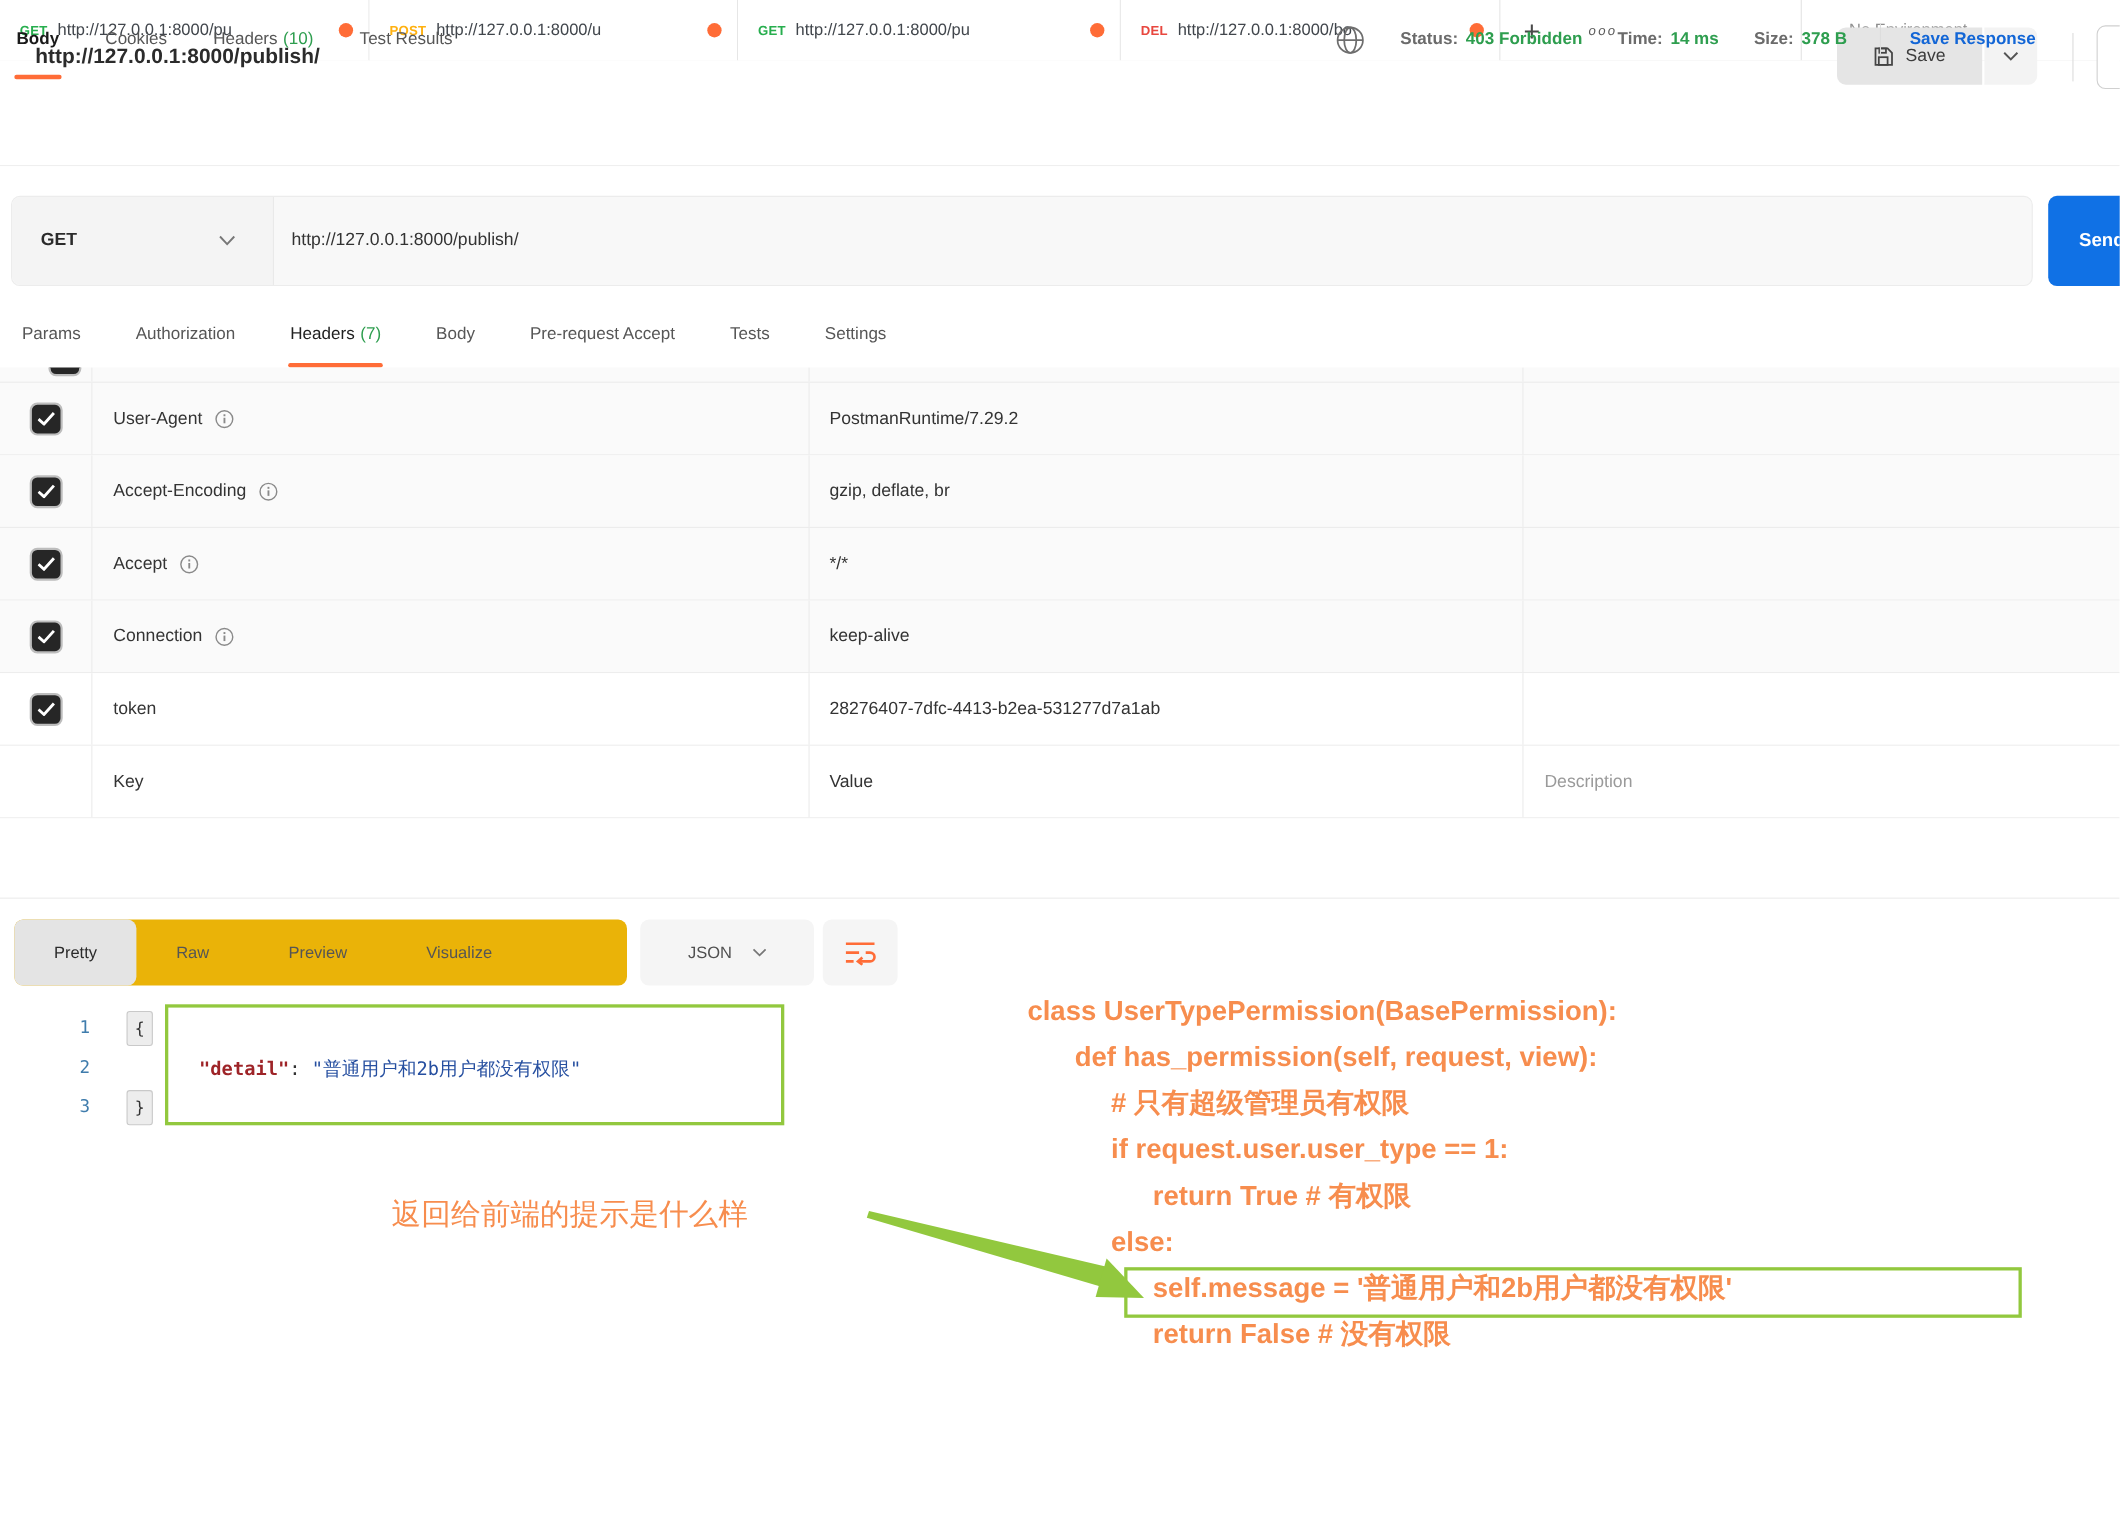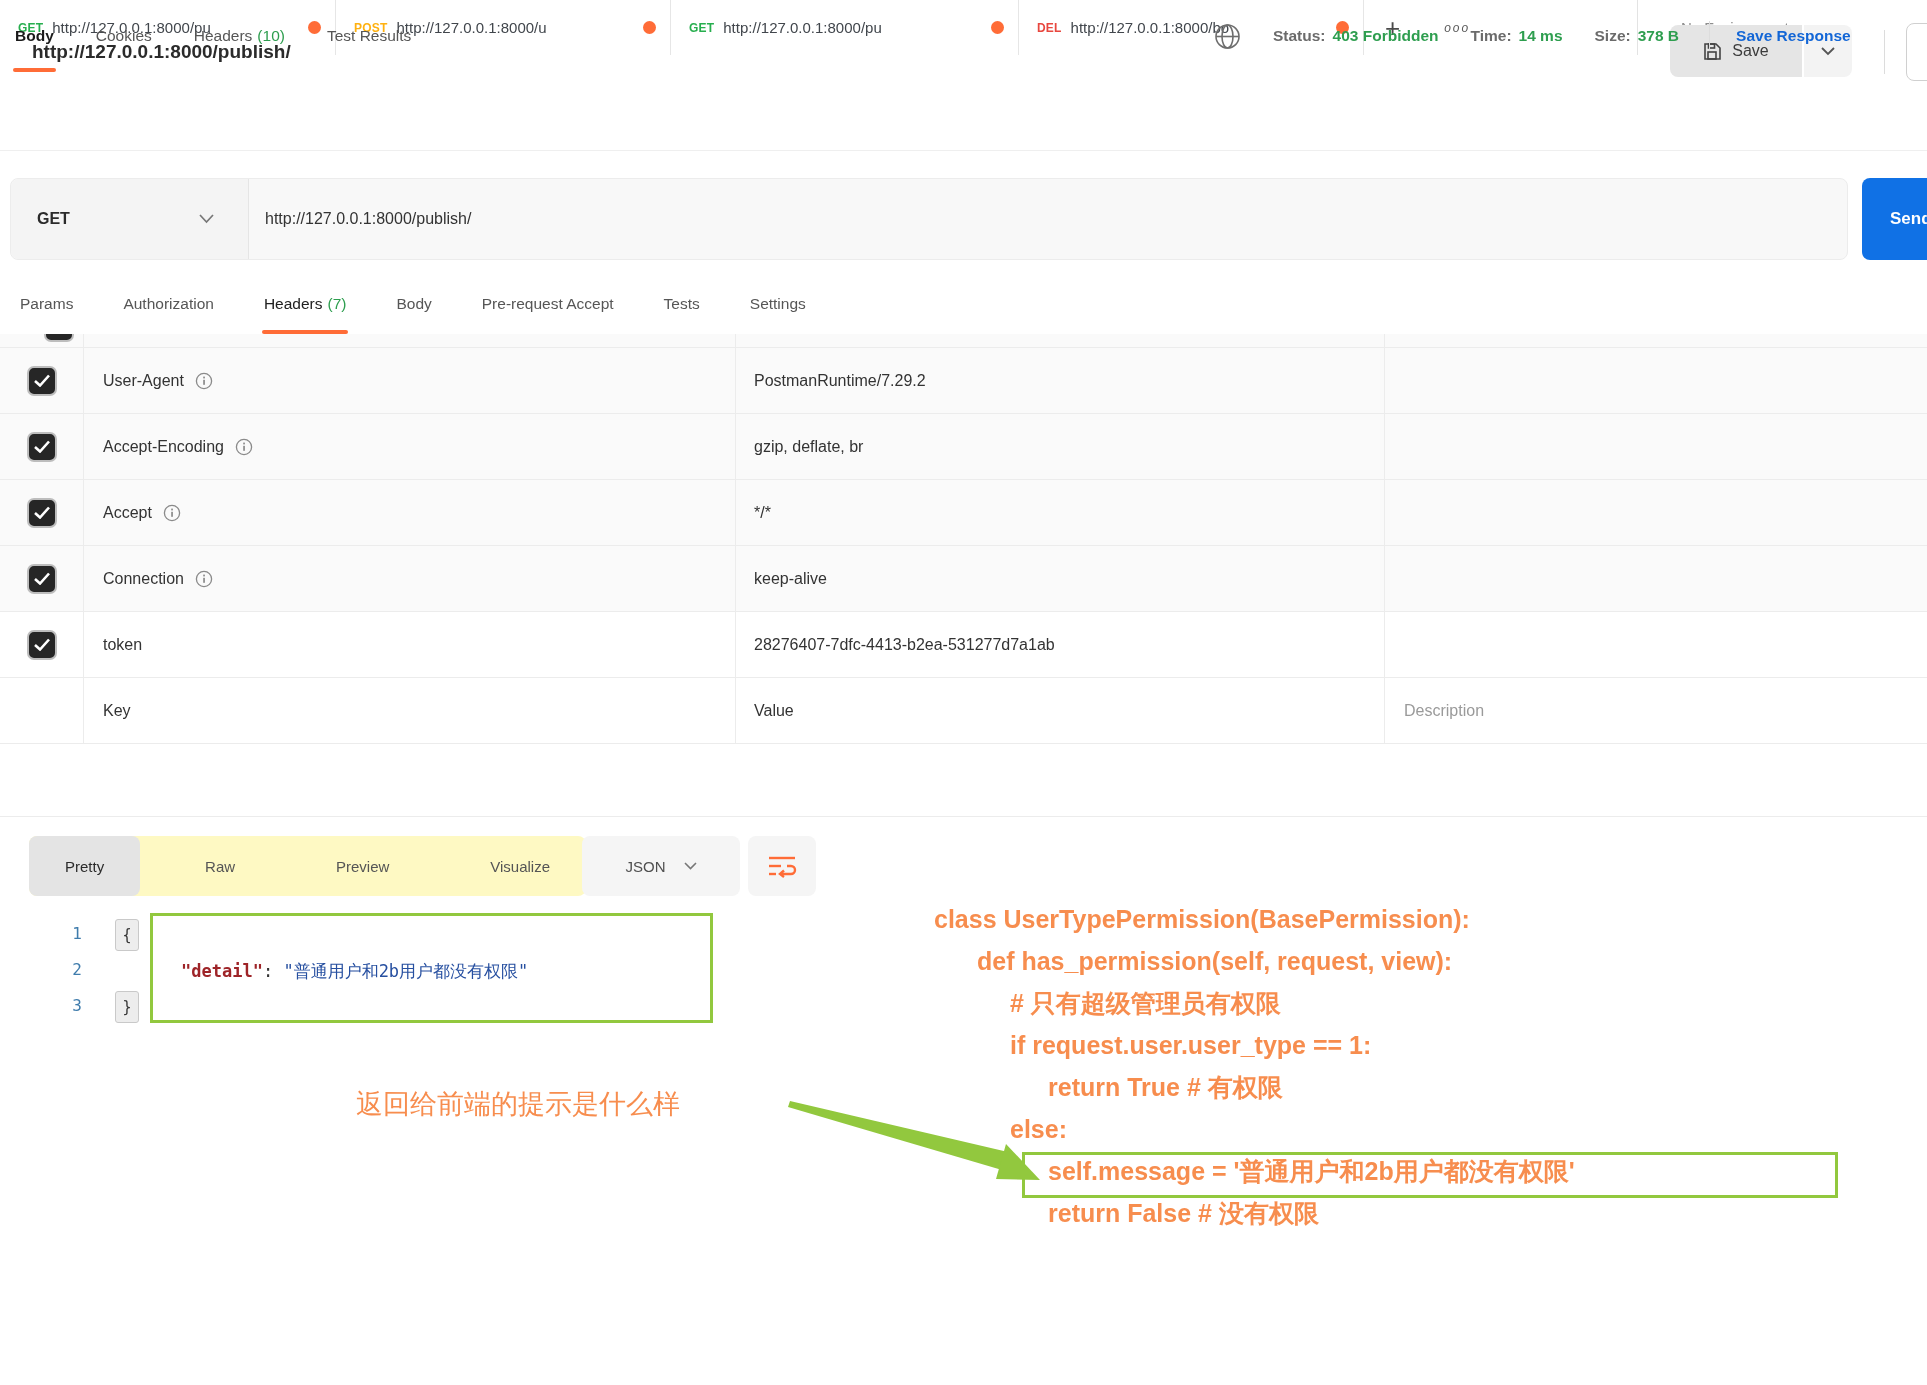--- a/index.html
+++ b/index.html
@@ -70,21 +70,21 @@
   .resp-tab .count{margin-left:5px;color:var(--status-green);}
   .resp-tab.active{color:#1a1a1a;font-weight:bold;}
   .resp-tab.active:after{content:"";position:absolute;left:-2px;right:-2px;bottom:0;height:4px;background:var(--accent-orange);border-radius:2px;}
   .resp-meta{left:1214px;top:0;height:72px;display:flex;align-items:center;font-size:15.5px;color:#6b6b6b;}
   .meta-item{margin-left:32px;white-space:nowrap;font-weight:bold;}
   .meta-item .val{color:var(--status-green);margin-left:7px;}
   .meta-divider{width:1px;height:30px;background:#ddd;margin-left:30px;}
   .save-resp{margin-left:26px;color:var(--link-blue);font-weight:bold;white-space:nowrap;}
 
   
-  .seg{left:29px;top:836px;width:557px;height:60px;background:#fef9c3;border-radius:8px;display:flex;align-items:stretch;justify-content:space-between;}
+  .seg{left:13px;top:836px;width:557px;height:60px;background:#eab308;border-radius:8px;display:flex;align-items:stretch;}
   .seg-item{display:flex;align-items:center;padding:0 36px;font-size:15px;color:#555;}
   .seg-item.active{background:#e4e4e4;border-radius:8px;color:#2b2b2b;}
   .json-btn{left:582px;top:836px;width:158px;height:60px;background:#f5f5f5;border-radius:8px;display:flex;align-items:center;justify-content:center;gap:18px;font-size:15px;color:#4f4f4f;}
   .wrap-btn{left:748px;top:836px;width:68px;height:60px;background:#f5f5f5;border-radius:8px;display:flex;align-items:center;justify-content:center;}
 
   
   .mono{font-family:"DejaVu Sans Mono","Liberation Mono",monospace;}
   .lnum{width:30px;text-align:right;font-size:16px;color:var(--line-number-blue);}
   .fold-box{left:115px;width:24px;height:32px;background:#ededed;border:1px solid #c9c9c9;border-radius:3px;box-sizing:border-box;display:flex;align-items:center;justify-content:center;font-size:15px;color:#333;}
   .green-box{border:3px solid var(--highlight-lime);box-sizing:border-box;background:transparent;}

